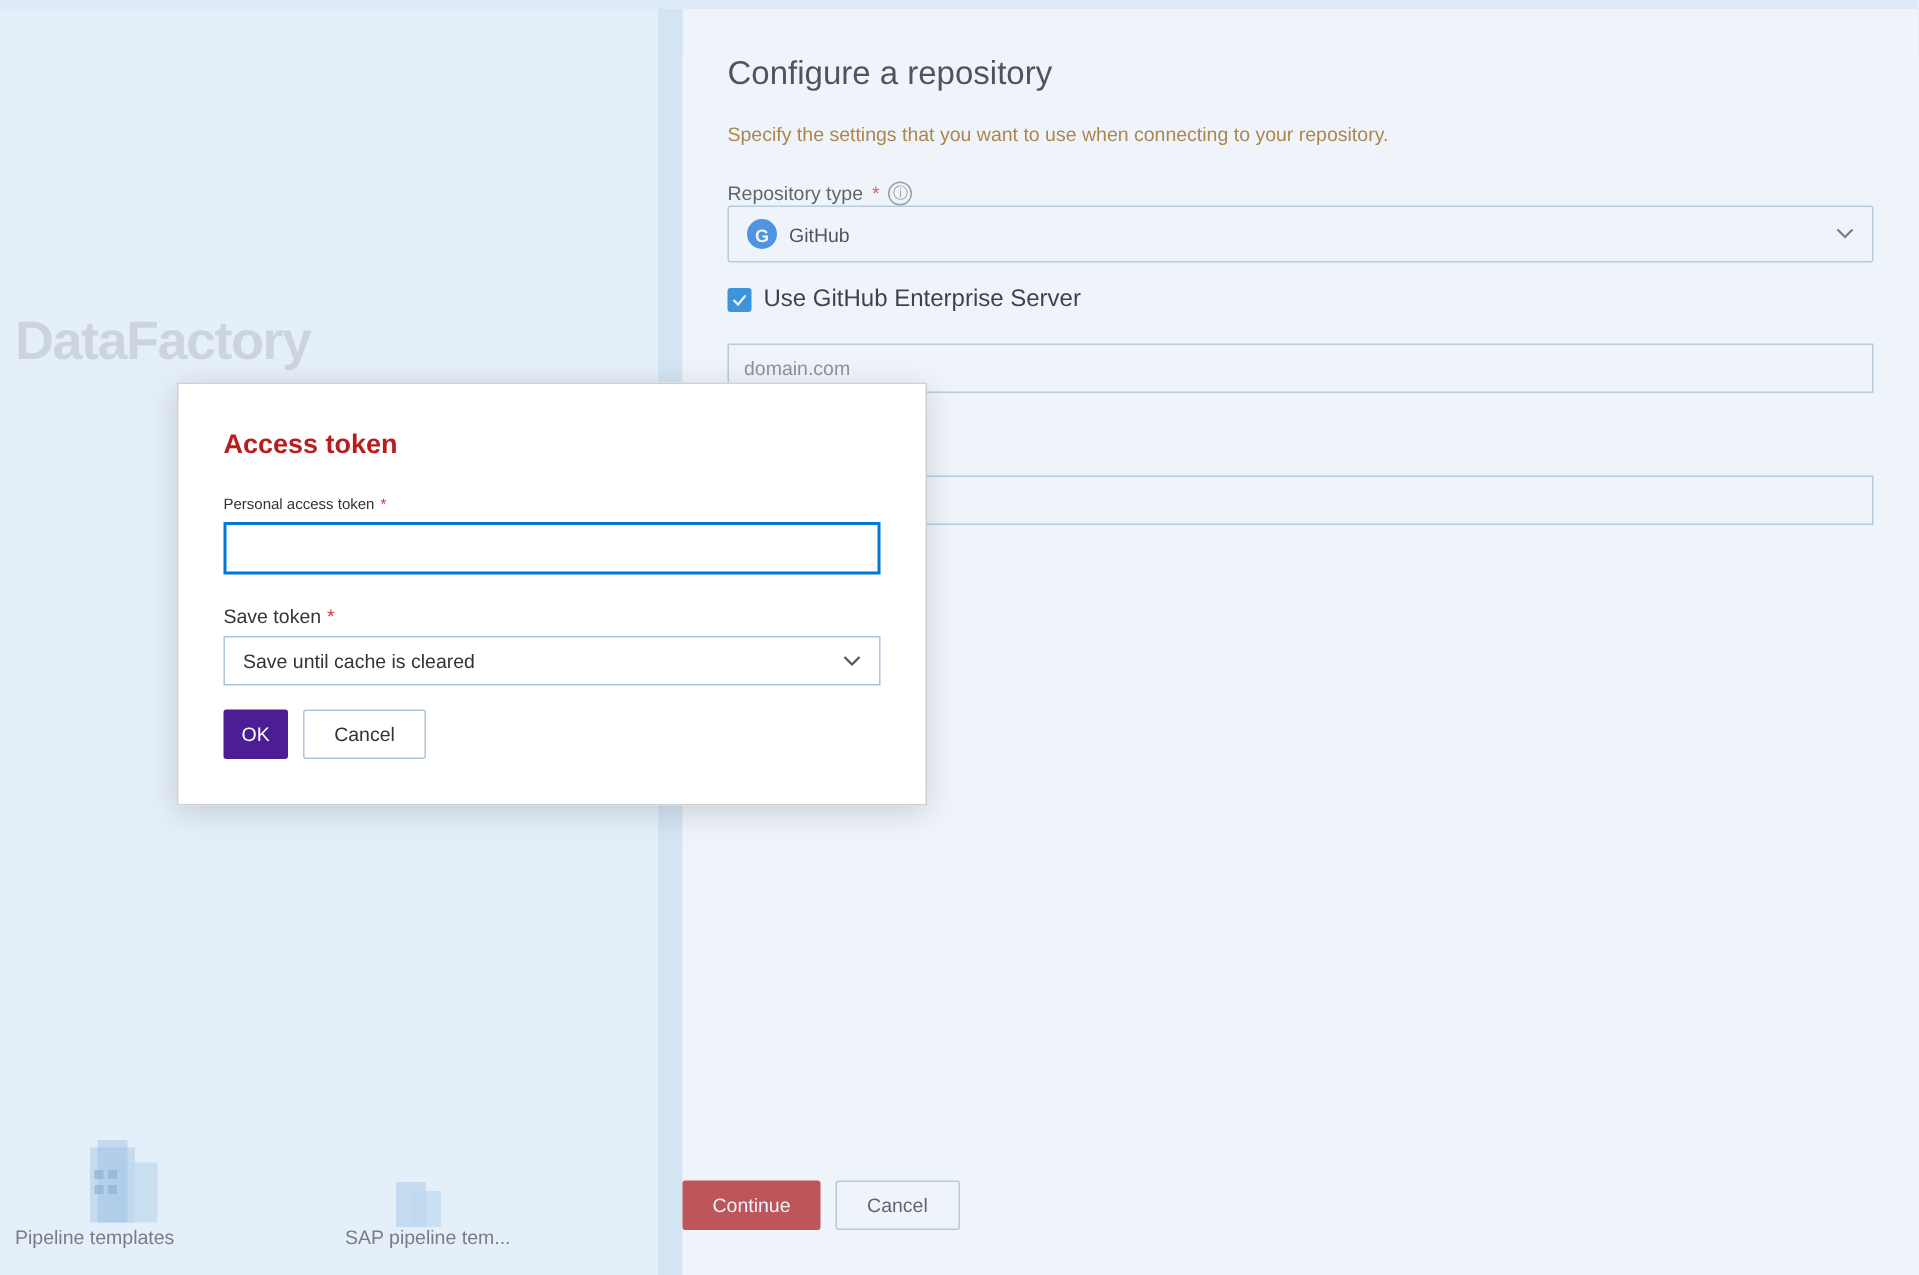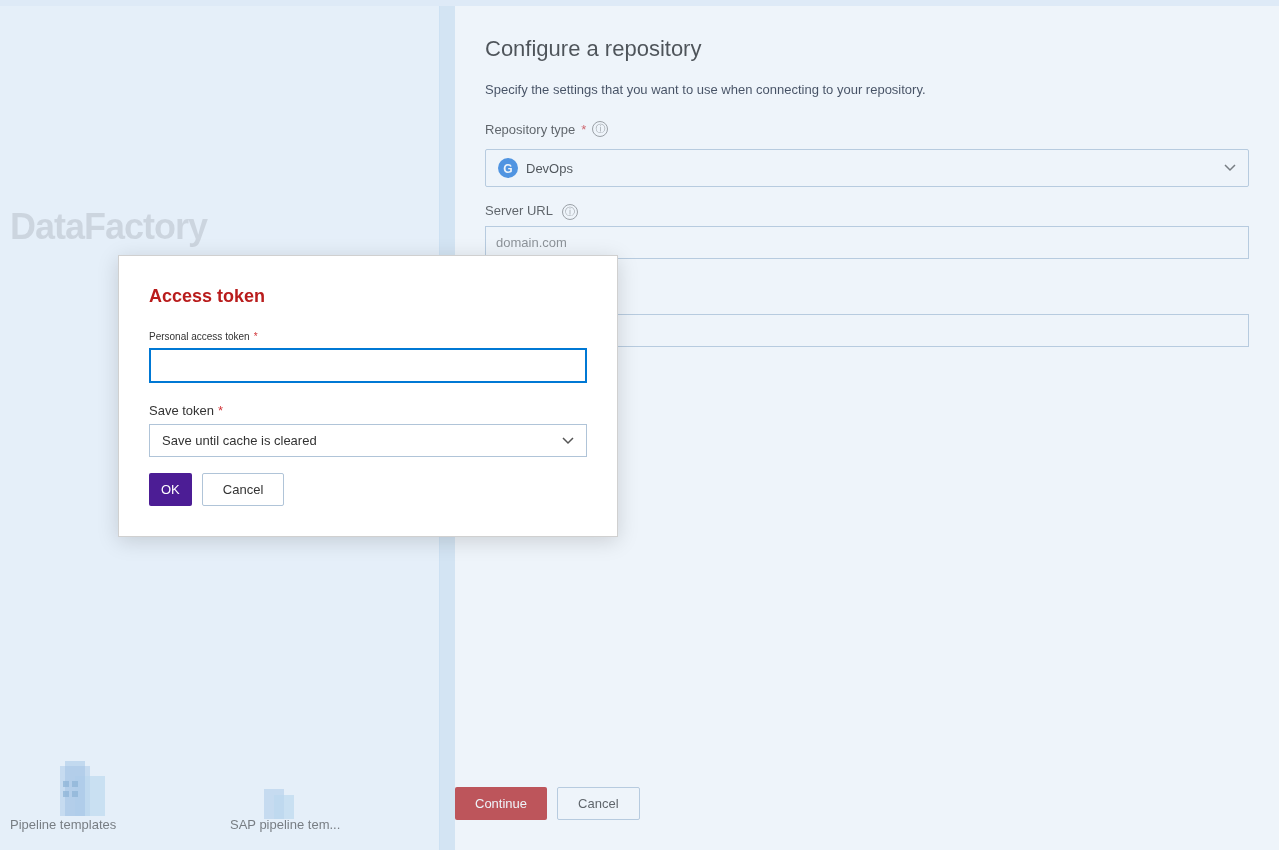--- a/index.html
+++ b/index.html
@@ -63,30 +63,29 @@
 
     .configure-title {
       font-size: 22px;
       font-weight: 400;
       color: #1a1a1a;
       margin-bottom: 20px;
     }
 
     .configure-subtitle {
       font-size: 13px;
-      color: #0f172a;
+      color: #a16207;
       margin-bottom: 24px;
     }
 
     .field-label {
       font-size: 13px;
       color: #333;
-      margin-bottom: 12px;
-      display: flex;
-      align-items: center;
+      margin-bottom: 0;
+      display: flex;
       gap: 6px;
     }
 
     .required-star {
       color: #d13438;
     }
 
     .info-icon {
       display: inline-flex;
       align-items: center;
@@ -384,33 +383,37 @@
     <span class="required-star">*</span>
     <span class="info-icon">ⓘ</span>
   </div>
   <div class="repo-type-select">
     <div style="display:flex;align-items:center;">
 
       <svg class="github-logo" viewBox="0 0 20 20">
         <circle cx="10" cy="10" r="10" fill="#1d76db"></circle>
         <text x="10" y="15" text-anchor="middle" fill="white" font-size="12" font-weight="bold">G</text>
       </svg>
-      <span>DevOps</span>
+      <span>GitHub</span>
     </div>
     <svg class="chevron-down" viewBox="0 0 12 8">
       <path d="M1 1l5 5 5-5" stroke="#555" stroke-width="1.5" fill="none"></path>
     </svg>
   </div>
 
+  <div class="checkbox-row">
+    <div class="checkbox-blue">
+      <svg width="10" height="8" viewBox="0 0 10 8">
+        <path d="M1 4l3 3 5-6" stroke="white" stroke-width="1.5" fill="none"></path>
+      </svg>
+    </div>
+    <span>Use GitHub Enterprise Server</span>
+  </div>
 
   <div style="margin-bottom:16px;">
-    <div class="server-url-label">
-      <span>Server URL</span>
-      <span class="info-icon" style="margin-left:6px;">ⓘ</span>
-    </div>
     <input class="server-url-input" type="text" placeholder="domain.com" style="">
   </div>
 
   <div>
     <div class="owner-label">
       <span>owner</span>
       <span class="required-star"> *</span>
       <span class="info-icon" style="margin-left:6px;">ⓘ</span>
     </div>
     <input class="owner-input" type="text" style="">

